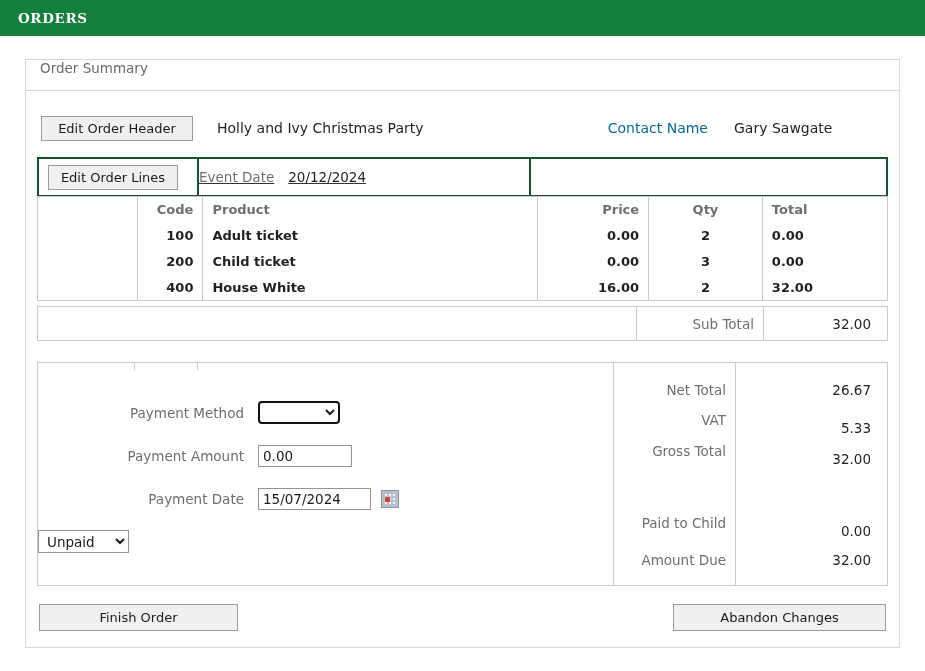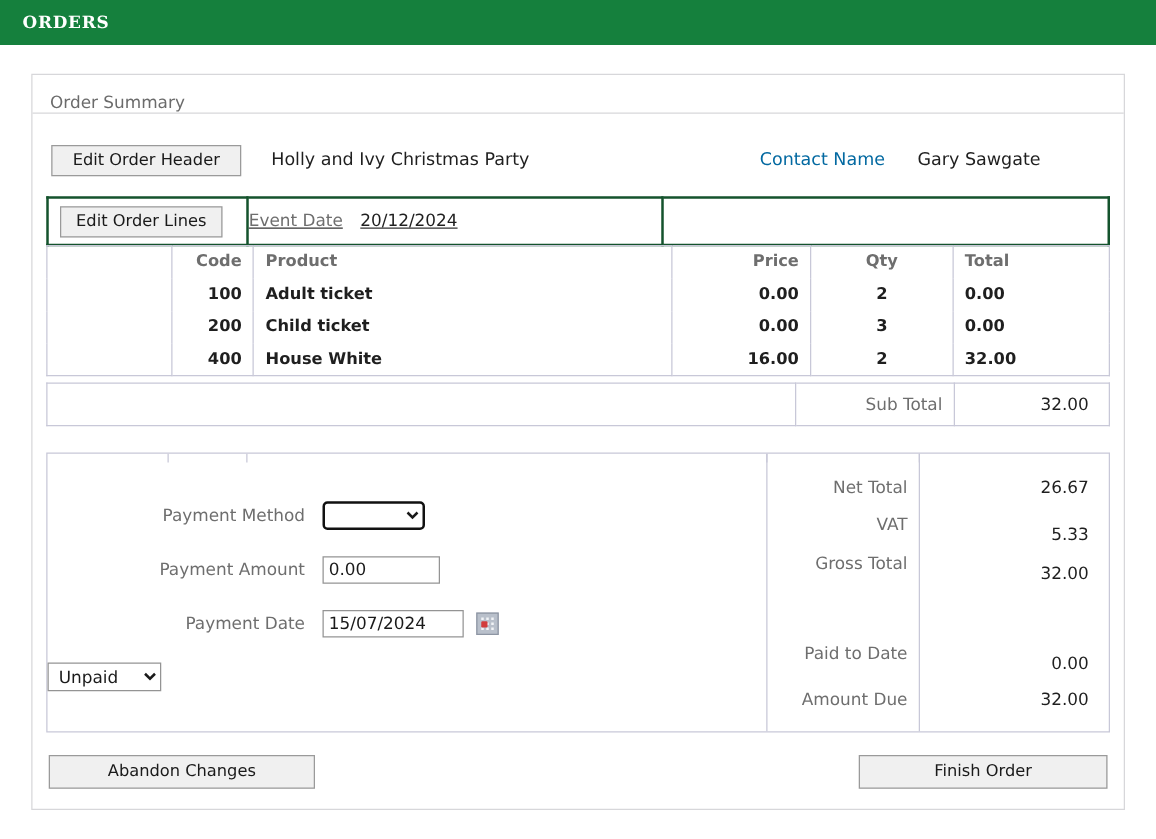--- a/index.html
+++ b/index.html
@@ -40,21 +40,21 @@
   }
   .card {
     border: 1px solid #d7d7da;
     background: #ffffff;
     box-sizing: border-box;
   }
   .card-header {
     height: 30px;
     border-bottom: 1px solid #d7d7da;
     display: flex;
-    align-items: flex-end;
+    align-items: flex-start;
     padding-left: 14px;
     color: #6b6b6b;
     font-size: 13.5px;
   }
   .card-body {
     padding: 20px 11px 16px 11px;
     box-sizing: border-box;
   }
 
   
@@ -458,33 +458,33 @@
             </div>
           </div>
 
         </div>
 
         <div class="pay-right">
           <div class="tot-labels">
             <span class="tot-label" style="top:19px">Net Total</span>
             <span class="tot-label" style="top:49px">VAT</span>
             <span class="tot-label" style="top:80px">Gross Total</span>
-            <span class="tot-label" style="top:152px">Paid to Date</span>
+            <span class="tot-label" style="top:152px">Paid to Child</span>
             <span class="tot-label" style="top:189px">Amount Due</span>
           </div>
           <div class="tot-values">
             <span class="tot-value" style="top:19px">26.67</span>
             <span class="tot-value" style="top:57px">5.33</span>
             <span class="tot-value" style="top:88px">32.00</span>
             <span class="tot-value" style="top:160px">0.00</span>
             <span class="tot-value" style="top:189px">32.00</span>
           </div>
         </div>
       </div>
 
       <div class="footer">
+        <button class="btn btn-finish">Finish Order</button>
         <button class="btn btn-abandon">Abandon Changes</button>
-        <button class="btn btn-finish">Finish Order</button>
       </div>
 
     </div>
   </div>
 </div>
 
 </body></html>

